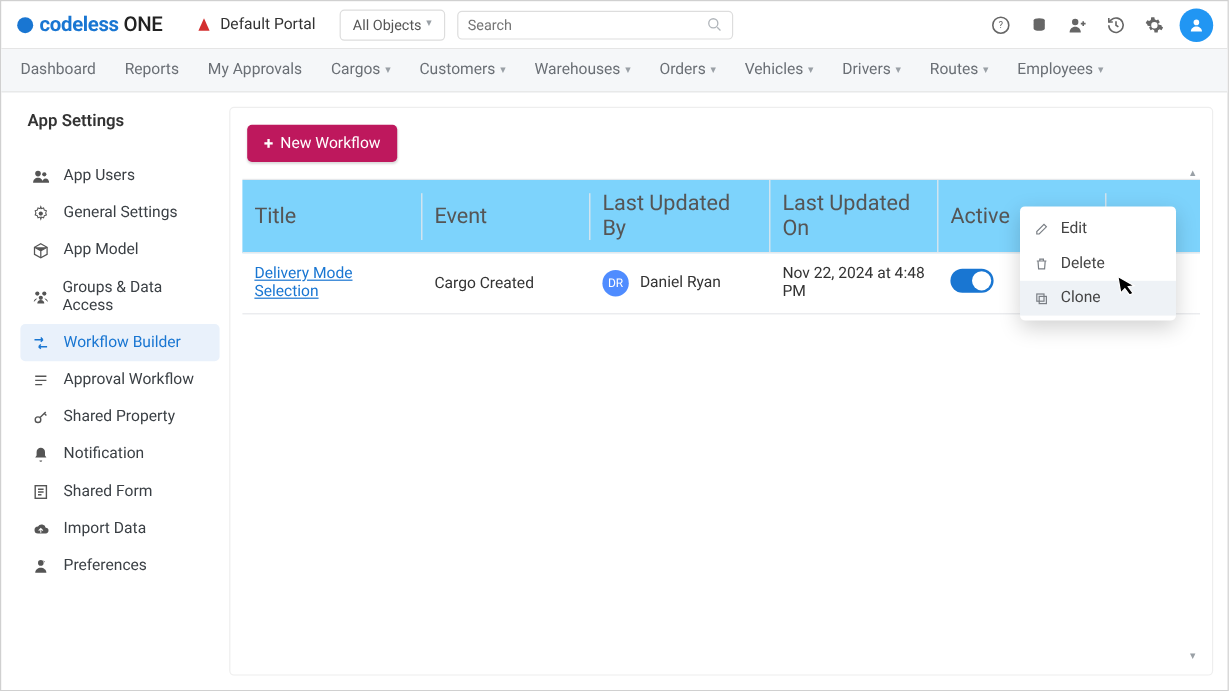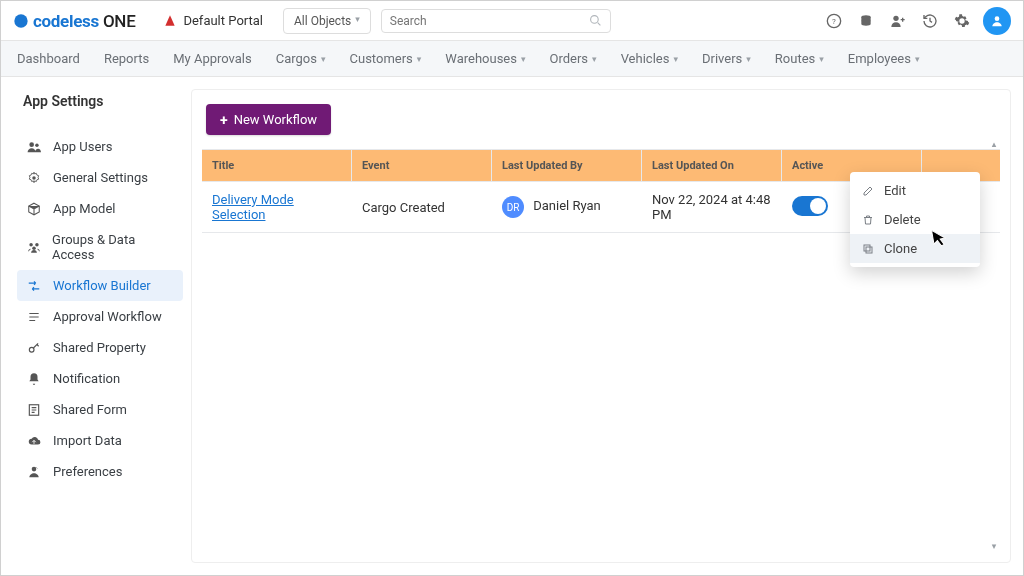--- a/index.html
+++ b/index.html
@@ -20,25 +20,25 @@
   .navbar .item { color:#6a6f75; font-size:13px; display:flex; align-items:center; gap:4px; cursor:pointer; }
   .chev { font-size:9px; color:#9aa0a6; }
   .body { display:flex; height:calc(576px - 40px - 36px - 2px); }
   .sidebar { width:190px; padding: 16px 8px 0 16px; }
   .sidebar h3 { font-size:14px; font-weight:600; color:#333; margin: 0 0 22px 6px; }
   .side-item { display:flex; align-items:center; gap:10px; padding:8px 10px; border-radius:4px; color:#3a3f44; font-size:13px; cursor:pointer; }
   .side-item .ico { width:16px; text-align:center; }
   .side-item.active { background:#e9f1fb; color:#1976d2; }
   .side-item.active .ico { color:#1976d2; }
   .main { flex:1; background:#fff; border-left:1px solid #eee; border-top:1px solid #eee; margin:12px 12px 12px 0; border-radius:4px; border-right:1px solid #eee; border-bottom:1px solid #eee; position:relative; overflow:hidden; }
-  .btn-new { margin:14px 0 0 14px; background:#701a75; color:#fff; border:none; border-radius:4px; padding:8px 14px; font-size:13px; display:flex; align-items:center; gap:6px; cursor:pointer; box-shadow:0 1px 2px rgba(0,0,0,0.15); }
+  .btn-new { margin:14px 0 0 14px; background:#be185d; color:#fff; border:none; border-radius:4px; padding:8px 14px; font-size:13px; display:flex; align-items:center; gap:6px; cursor:pointer; box-shadow:0 1px 2px rgba(0,0,0,0.15); }
   .btn-new::before { content:"+"; font-weight:700; font-size:14px; line-height:1; }
   .table { margin:14px 10px 0 10px; border-top:1px solid #e6e8eb; }
   .thead, .trow { display:grid; grid-template-columns: 150px 140px 150px 140px 140px 60px; align-items:center; }
-  .thead { background:#fdba74; color:#555; font-size:11px; font-weight:700; border-bottom:1px solid #e6e8eb; }
+  .thead { background:#7dd3fc; color:#555; font-size:18px; font-weight:400; border-bottom:1px solid #e6e8eb; }
   .thead > div { padding:9px 10px; border-right:1px solid #e6e8eb; }
   .thead > div:last-child { border-right:none; }
   .trow { font-size:13px; color:#333; border-bottom:1px solid #e6e8eb; }
   .trow > div { padding:10px 10px; }
   .link { color:#1976d2; text-decoration:underline; cursor:pointer; }
   .avatar-sm { width:22px; height:22px; border-radius:50%; background:#4f8cff; color:#fff; font-size:10px; display:inline-flex; align-items:center; justify-content:center; margin-right:6px; vertical-align:middle; }
   .toggle { position:relative; width:36px; height:20px; background:#1976d2; border-radius:10px; display:inline-block; }
   .toggle::after { content:""; position:absolute; right:2px; top:2px; width:16px; height:16px; background:#fff; border-radius:50%; }
   .more { text-align:center; color:#555; cursor:pointer; font-weight:700; letter-spacing:1px; }
   .ctx-menu { position:absolute; right:30px; top:82px; width:130px; background:#fff; box-shadow:0 6px 18px rgba(0,0,0,0.18); border-radius:4px; padding:4px 0; z-index:5; }

